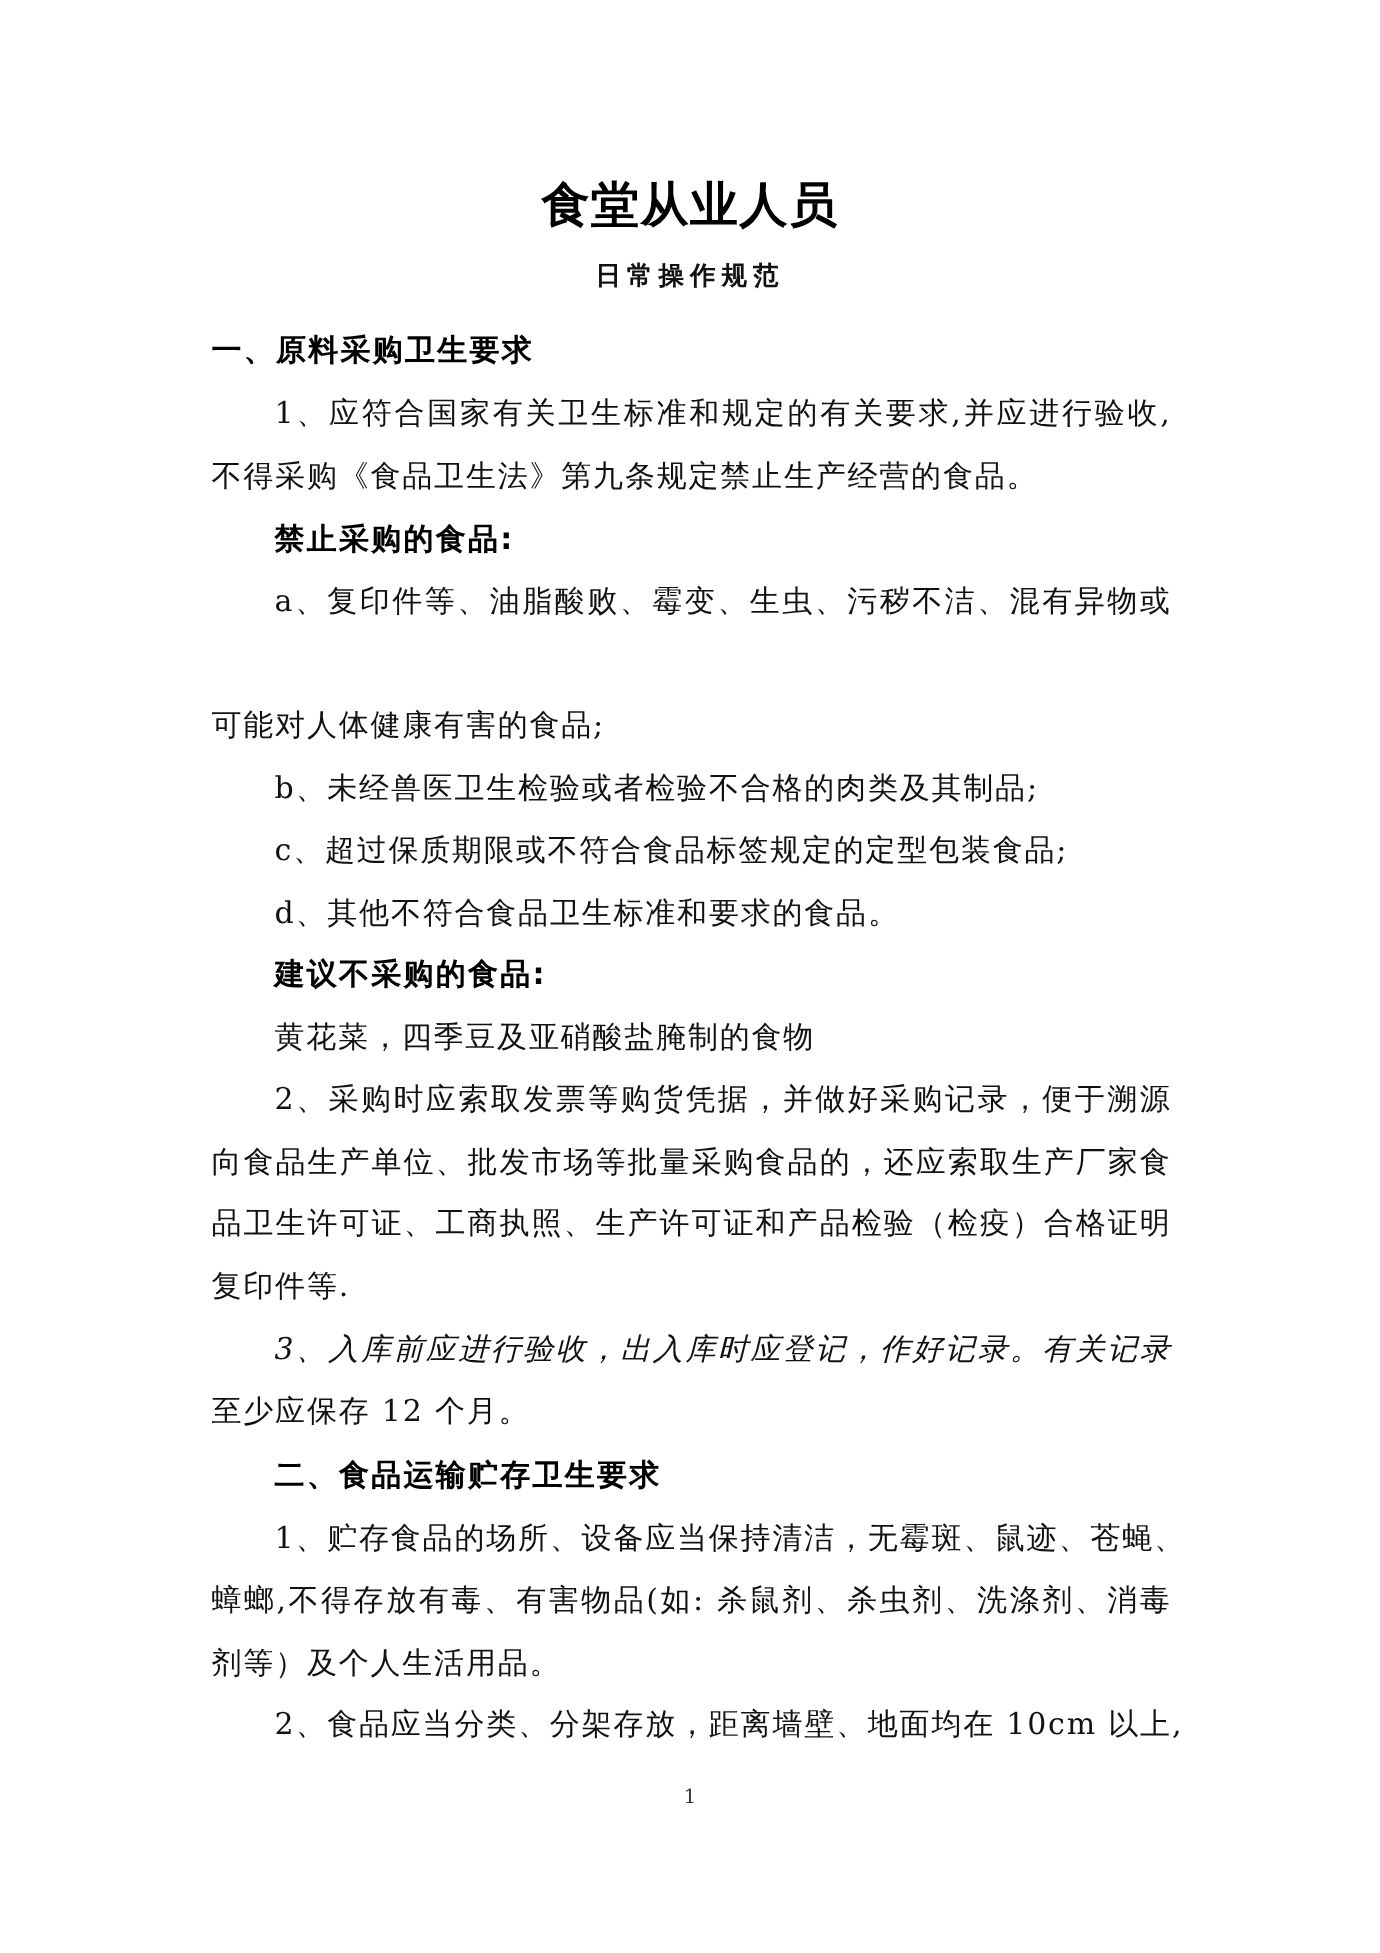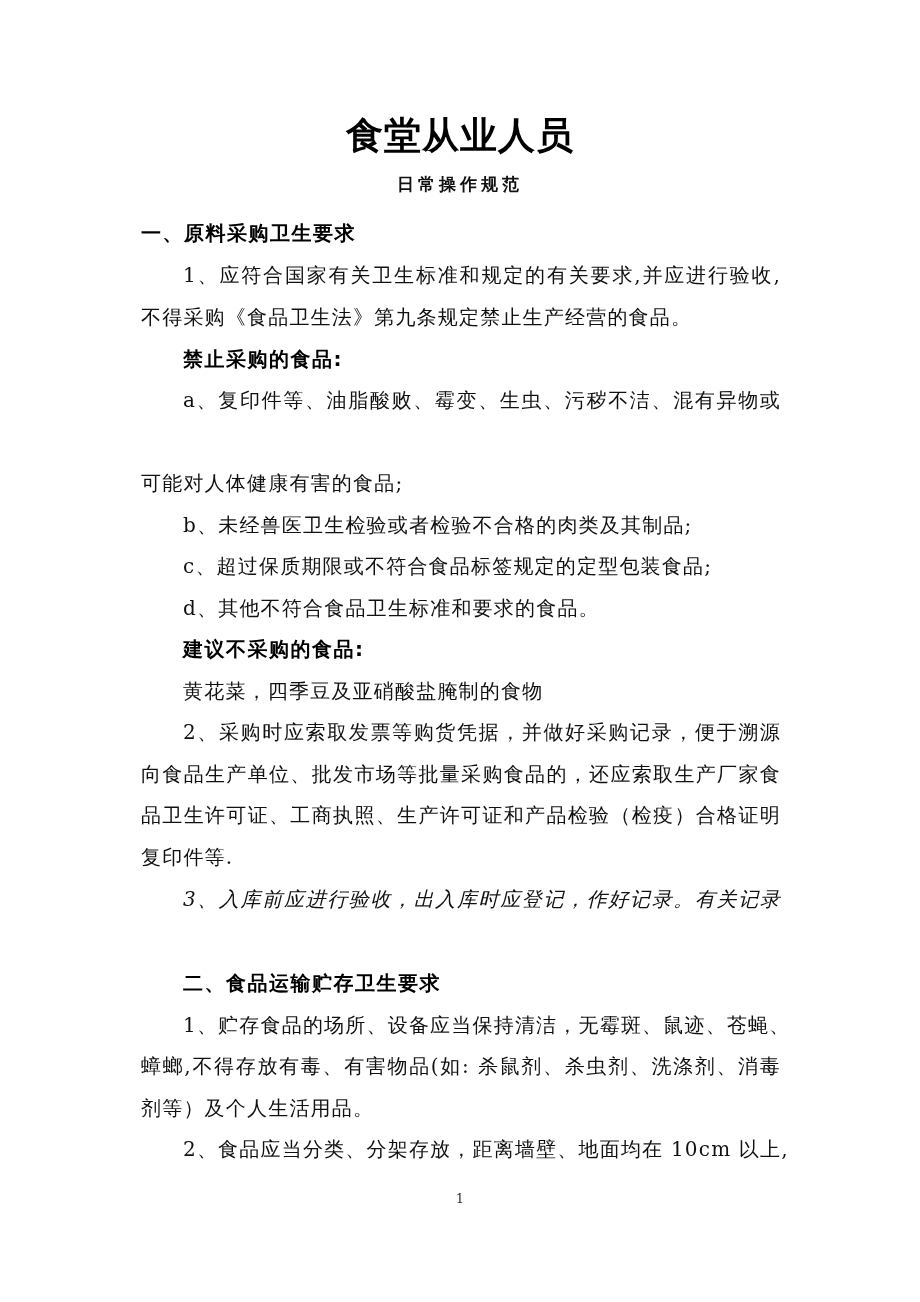--- a/index.html
+++ b/index.html
@@ -21,21 +21,21 @@
       width: 920px; height: 1302px;
       background: #ffffff;
     }
     .title {
       position: absolute;
       left: 0; width: 920px;
       top: 114px;
       text-align: center;
       font-family: "DejaVu Sans", "Liberation Sans", sans-serif;
       font-weight: bold;
-      font-size: 37px;
+      font-size: 32px;
       line-height: 44px;
       letter-spacing: 1px;
       color: #000;
     }
     .subtitle {
       position: absolute;
       left: 0; width: 920px;
       top: 170px;
       text-align: center;
       font-family: "DejaVu Sans", "Liberation Sans", sans-serif;
@@ -95,20 +95,21 @@
   <div class="line indent" style="top:510px;">b、未经兽医卫生检验或者检验不合格的肉类及其制品;</div>
   <div class="line indent" style="top:551px;">c、超过保质期限或不符合食品标签规定的定型包装食品;</div>
   <div class="line indent" style="top:593px;">d、其他不符合食品卫生标准和要求的食品。</div>
   <div class="line indent heading" style="top:634px;">建议不采购的食品:</div>
   <div class="line indent" style="top:676px;">黄花菜，四季豆及亚硝酸盐腌制的食物</div>
   <div class="line indent just" style="top:717px;">2、采购时应索取发票等购货凭据，并做好采购记录，便于溯源</div>
   <div class="line just" style="top:759px;">向食品生产单位、批发市场等批量采购食品的，还应索取生产厂家食</div>
   <div class="line just" style="top:800px;">品卫生许可证、工商执照、生产许可证和产品检验（检疫）合格证明</div>
   <div class="line" style="top:842px;">复印件等.</div>
   <div class="line indent just" style="top:884px;font-style:italic;">3、入库前应进行验收，出入库时应登记，作好记录。有关记录</div>
+  <div class="line" style="top:925px;">至少应保存 12 个月。</div>
 
   <div class="line indent heading" style="top:968px;">二、食品运输贮存卫生要求</div>
 
   <div class="line indent just" style="top:1010px;">1、贮存食品的场所、设备应当保持清洁，无霉斑、鼠迹、苍蝇、</div>
   <div class="line just" style="top:1051px;">蟑螂,不得存放有毒、有害物品(如: 杀鼠剂、杀虫剂、洗涤剂、消毒</div>
   <div class="line" style="top:1093px;">剂等）及个人生活用品。</div>
   <div class="line indent just" style="top:1134px;">2、食品应当分类、分架存放，距离墙壁、地面均在 10cm 以上,</div>
 
   <div class="page-number">1</div>
 </div>

